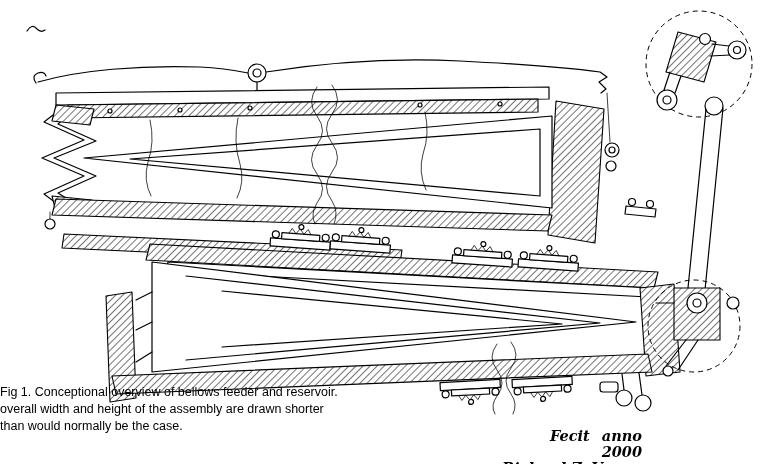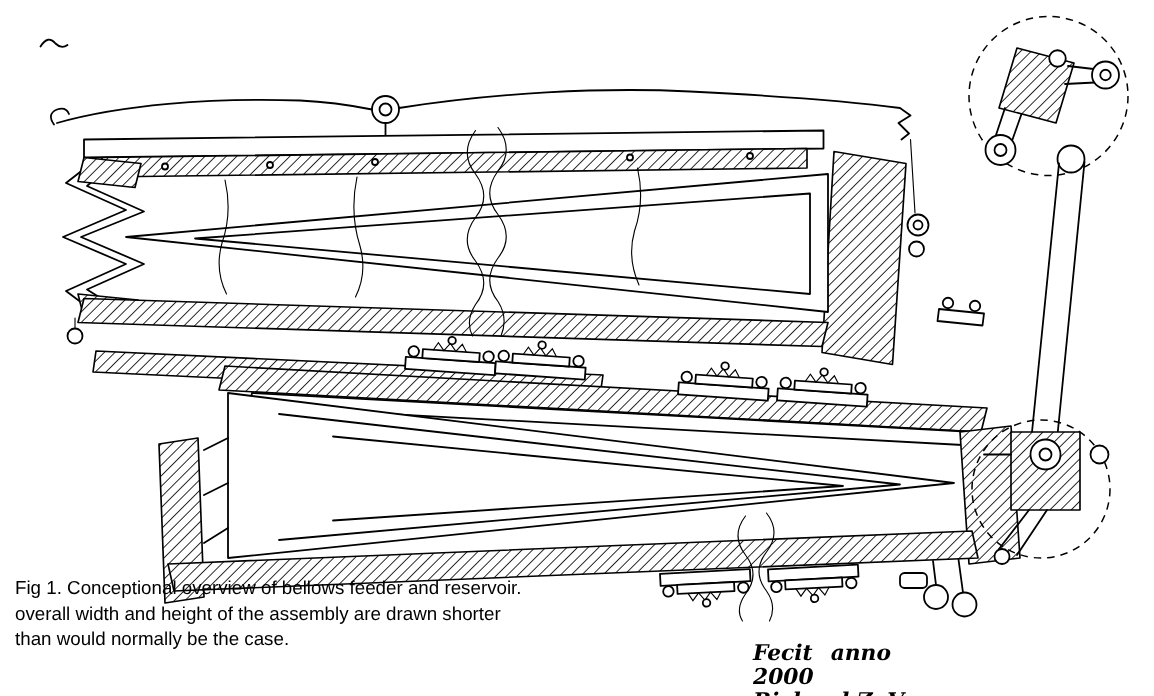--- a/index.html
+++ b/index.html
@@ -10,29 +10,29 @@
   }
   .stage{position:absolute;left:0;top:0;width:769px;height:464px;}
   svg{display:block;}
   
   .s   {stroke:#000;stroke-width:1.2;fill:none;stroke-linecap:round;stroke-linejoin:round;}
   .sw  {stroke:#000;stroke-width:1.2;fill:#fff;stroke-linejoin:round;}
   .sh  {stroke:#000;stroke-width:1.1;fill:url(#hatch);stroke-linejoin:round;}
   .thin{stroke:#000;stroke-width:0.75;fill:none;stroke-linecap:round;}
   .dash{stroke:#000;stroke-width:1;fill:none;stroke-dasharray:5 4;}
   .caption{
-    position:absolute;left:10px;top:384px;width:356px;
+    position:absolute;left:0;top:384px;width:356px;
     font-size:12.5px;line-height:17px;color:#000;
   }
   .signature{
     position:absolute;left:502px;top:428px;width:140px;
     font-family:"DejaVu Serif", serif;font-style:italic;font-weight:bold;
     font-size:14.5px;line-height:16px;color:#000;
   }
-  .signature .l1{word-spacing:7px;}
+  .signature .l1{word-spacing:7px;text-align:right;}
 </style>
 </head>
 <body>
 
 <div class="stage">
 <svg width="769" height="464" viewBox="0 0 769 464">
   <defs>
     <pattern id="hatch" width="5" height="5" patternUnits="userSpaceOnUse" patternTransform="rotate(45)">
       <rect width="5" height="5" fill="#ffffff"></rect>
       <line x1="0" y1="0" x2="0" y2="5" stroke="#000000" stroke-width="1.1"></line>

